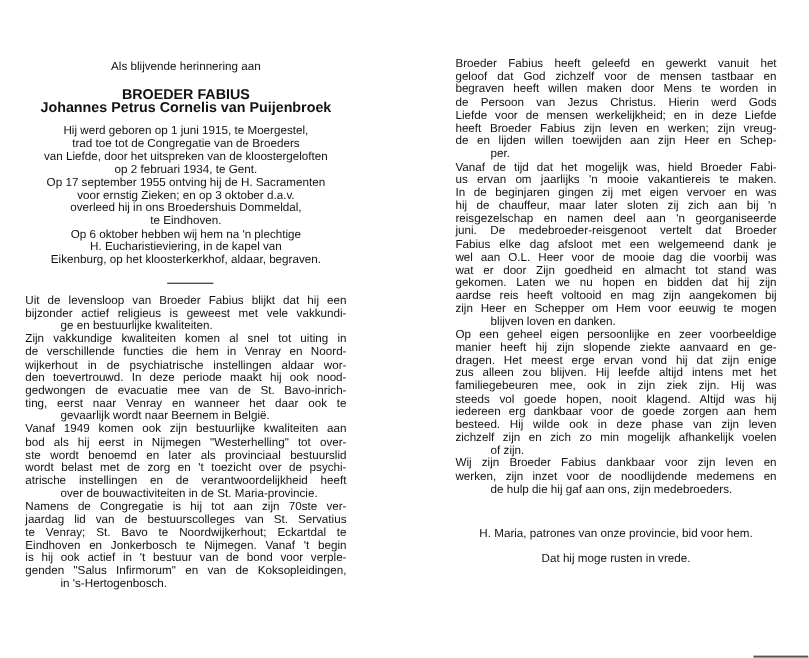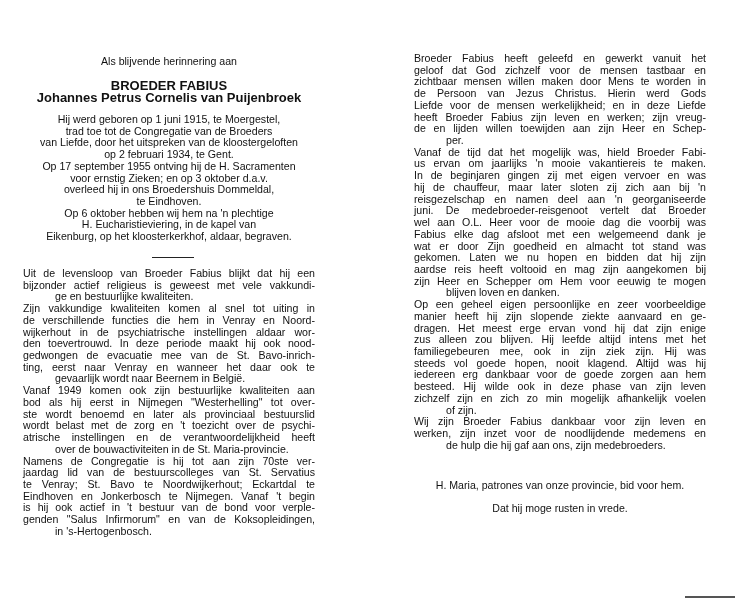--- a/index.html
+++ b/index.html
@@ -69,34 +69,34 @@
       <div class="line justify last">in 's-Hertogenbosch.</div>
     </div>
 </div>
 
 <div class="divider"></div>
 
 <div class="col col-right">
   <div id="right-body" style="position:absolute; top:53px; width:292px;">
       <div class="line justify">Broeder Fabius heeft geleefd en gewerkt vanuit het</div>
       <div class="line justify">geloof dat God zichzelf voor de mensen tastbaar en</div>
-      <div class="line justify">zichtbaar mensen willen maken door Mens te worden in</div>
+      <div class="line justify">begraven heeft willen maken door Mens te worden in</div>
       <div class="line justify">de Persoon van Jezus Christus. Hierin werd Gods</div>
       <div class="line justify">Liefde voor de mensen werkelijkheid; en in deze Liefde</div>
       <div class="line justify">heeft Broeder Fabius zijn leven en werken; zijn vreug-</div>
       <div class="line justify">de en lijden willen toewijden aan zijn Heer en Schep-</div>
       <div class="line justify last">per.</div>
       <div class="line justify">Vanaf de tijd dat het mogelijk was, hield Broeder Fabi-</div>
       <div class="line justify">us ervan om jaarlijks 'n mooie vakantiereis te maken.</div>
       <div class="line justify">In de beginjaren gingen zij met eigen vervoer en was</div>
       <div class="line justify">hij de chauffeur, maar later sloten zij zich aan bij 'n</div>
       <div class="line justify">reisgezelschap en namen deel aan 'n georganiseerde</div>
       <div class="line justify">juni. De medebroeder-reisgenoot vertelt dat Broeder</div>
+      <div class="line justify">Fabius elke dag afsloot met een welgemeend dank je</div>
       <div class="line justify">wel aan O.L. Heer voor de mooie dag die voorbij was</div>
-      <div class="line justify">Fabius elke dag afsloot met een welgemeend dank je</div>
       <div class="line justify">wat er door Zijn goedheid en almacht tot stand was</div>
       <div class="line justify">gekomen. Laten we nu hopen en bidden dat hij zijn</div>
       <div class="line justify">aardse reis heeft voltooid en mag zijn aangekomen bij</div>
       <div class="line justify">zijn Heer en Schepper om Hem voor eeuwig te mogen</div>
       <div class="line justify last">blijven loven en danken.</div>
       <div class="line justify">Op een geheel eigen persoonlijke en zeer voorbeeldige</div>
       <div class="line justify">manier heeft hij zijn slopende ziekte aanvaard en ge-</div>
       <div class="line justify">dragen. Het meest erge ervan vond hij dat zijn enige</div>
       <div class="line justify">zus alleen zou blijven. Hij leefde altijd intens met het</div>
       <div class="line justify">familiegebeuren mee, ook in zijn ziek zijn. Hij was</div>

